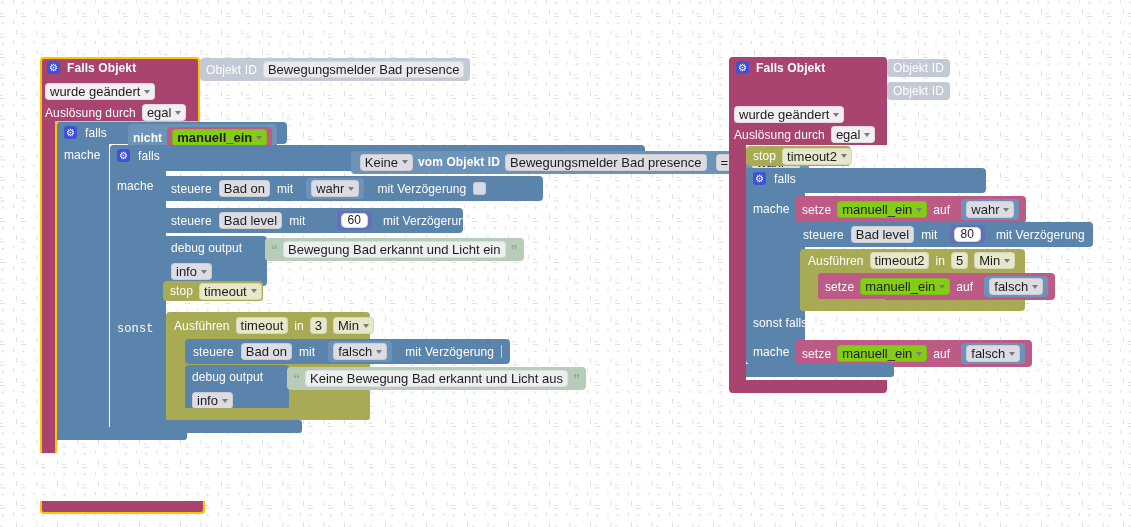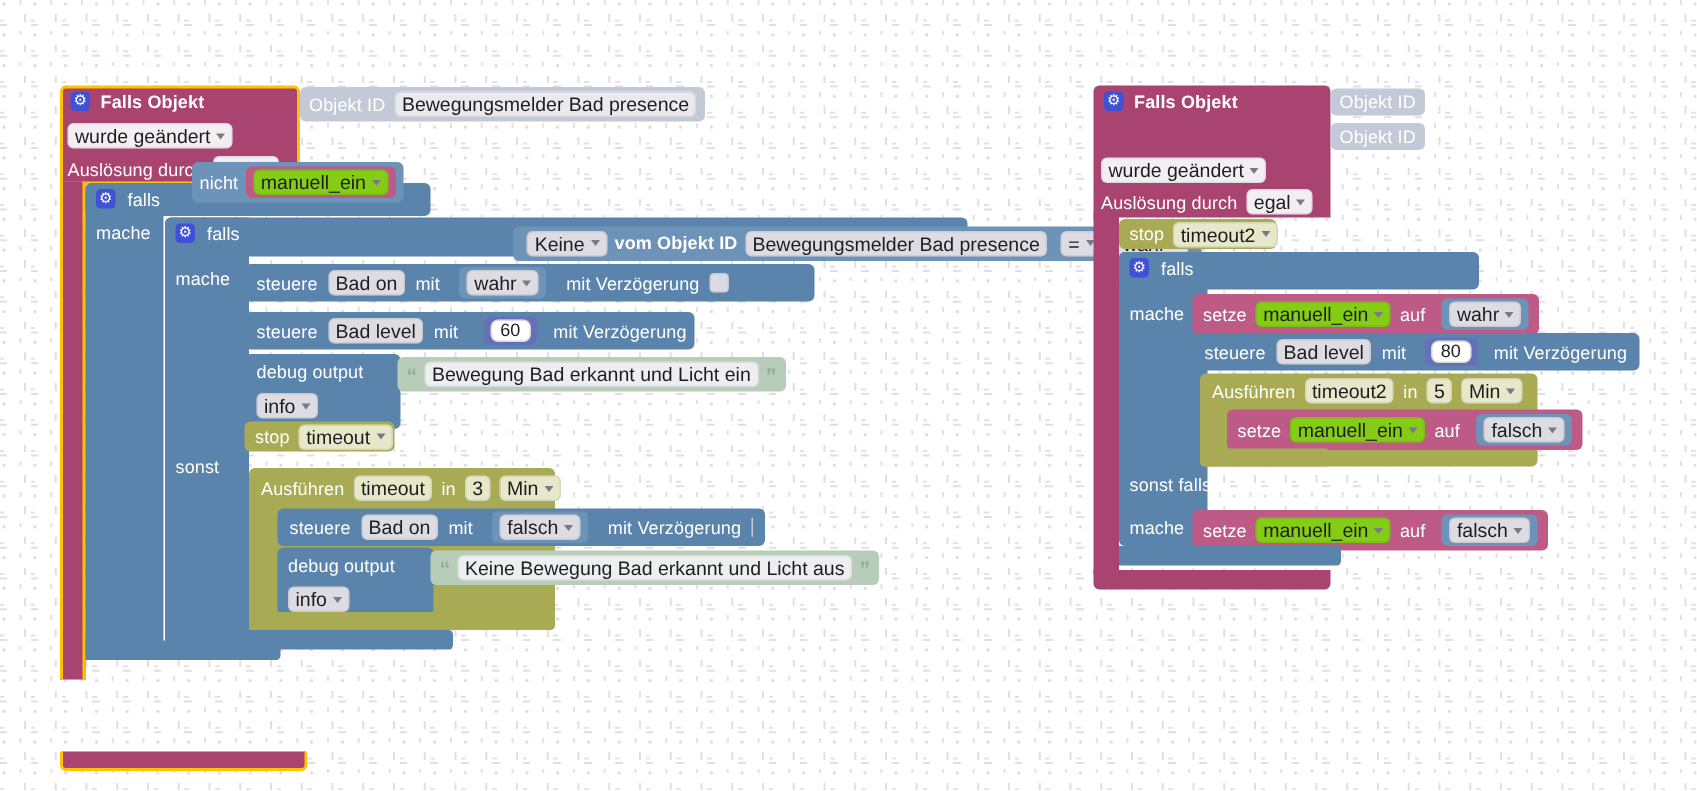--- a/index.html
+++ b/index.html
@@ -136,21 +136,21 @@
 
 
 <div class="blk" style="left:57px;top:122px;width:52px;height:318px;background:#5b84ac;border-radius:4px 0 0 4px;"></div>
 <div class="blk" style="left:57px;top:122px;width:230px;height:22px;background:#5b84ac;border-radius:4px;"></div>
 <div class="blk row" style="left:64px;top:126px;gap:8px;">
   <span style="width:13px;height:13px;border-radius:3px;background:#3f51d4;
                display:inline-flex;align-items:center;justify-content:center;
                color:#fff;font-size:10px;line-height:10px;">⚙</span>
   <span class="lbl">falls</span>
 </div>
-<div class="blk vb blue2" style="left:128px;top:108px;padding:3px 5px;">
+<div class="blk vb blue2" style="left:128px;top:124px;padding:3px 5px;font-weight:bold;">
   <span class="lbl">nicht</span>
   <span class="vb pink" style="padding:2px 5px;">
     <span class="fld dd pinkbg">manuell_ein</span>
   </span>
 </div>
 <div class="blk lbl" style="left:64px;top:149px;">mache</div>
 
 
 <div class="blk" style="left:110px;top:145px;width:56px;height:288px;background:#5b84ac;border-radius:4px 0 0 4px;"></div>
 <div class="blk" style="left:110px;top:145px;width:535px;height:26px;background:#5b84ac;border-radius:4px;"></div>
@@ -188,21 +188,21 @@
   <span class="lbl" style="margin-left:6px;">mit Verzögerung</span>
   <span class="fld blank"></span>
 </div>
 
 
 <div class="blk row" style="left:163px;top:208px;width:300px;height:25px;background:#5b84ac;border-radius:4px;
             padding:0 8px;gap:7px;">
   <span class="lbl">steuere</span>
   <span class="fld ro">Bad level</span>
   <span class="lbl">mit</span>
-  <span class="vb purple" style="padding:2px 4px;margin-left:10px;">
+  <span class="vb purple" style="padding:2px 4px;margin-left:24px;">
     <span class="fld num">60</span>
   </span>
   <span class="lbl" style="margin-left:4px;">mit Verzögerung</span>
   <span class="fld blank"></span>
 </div>
 
 
 <div class="blk" style="left:163px;top:236px;width:104px;height:50px;background:#5b84ac;border-radius:4px;"></div>
 <div class="blk lbl" style="left:171px;top:242px;">debug output</div>
 <div class="blk" style="left:171px;top:262px;">
@@ -215,21 +215,21 @@
 </div>
 
 
 <div class="blk row" style="left:163px;top:281px;background:#a8ab53;border-radius:4px;padding:3px 7px;gap:6px;
             width:100px;height:20px;">
   <span class="lbl">stop</span>
   <span class="fld dd olivebg">timeout</span>
 </div>
 
 
-<div class="blk lbl" style="left:117px;top:305px;">sonst</div>
+<div class="blk lbl" style="left:117px;top:323px;font-family:Liberation Mono, monospace;">sonst</div>
 
 
 <div class="blk" style="left:166px;top:312px;width:204px;height:108px;background:#a8ab53;border-radius:4px;"></div>
 <div class="blk row" style="left:174px;top:317px;gap:6px;">
   <span class="lbl">Ausführen</span>
   <span class="fld olivebg">timeout</span>
   <span class="lbl">in</span>
   <span class="fld olivebg">3</span>
   <span class="fld dd olivebg">Min</span>
 </div>

